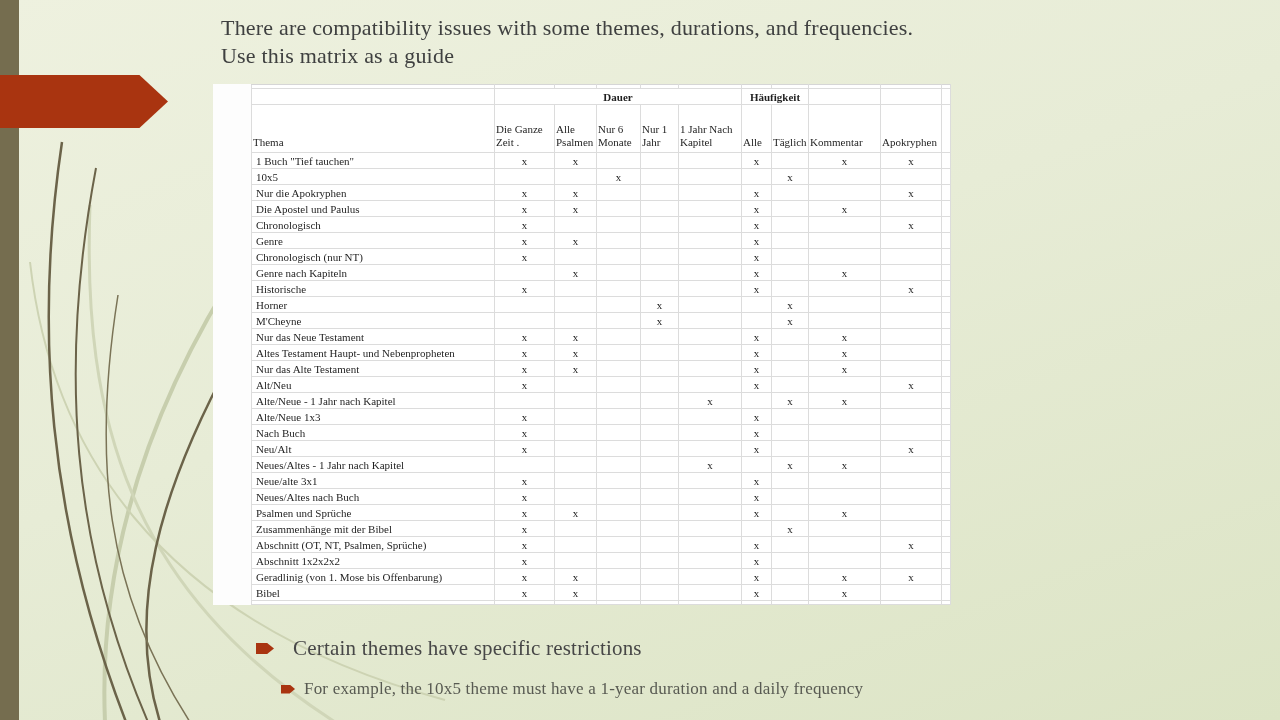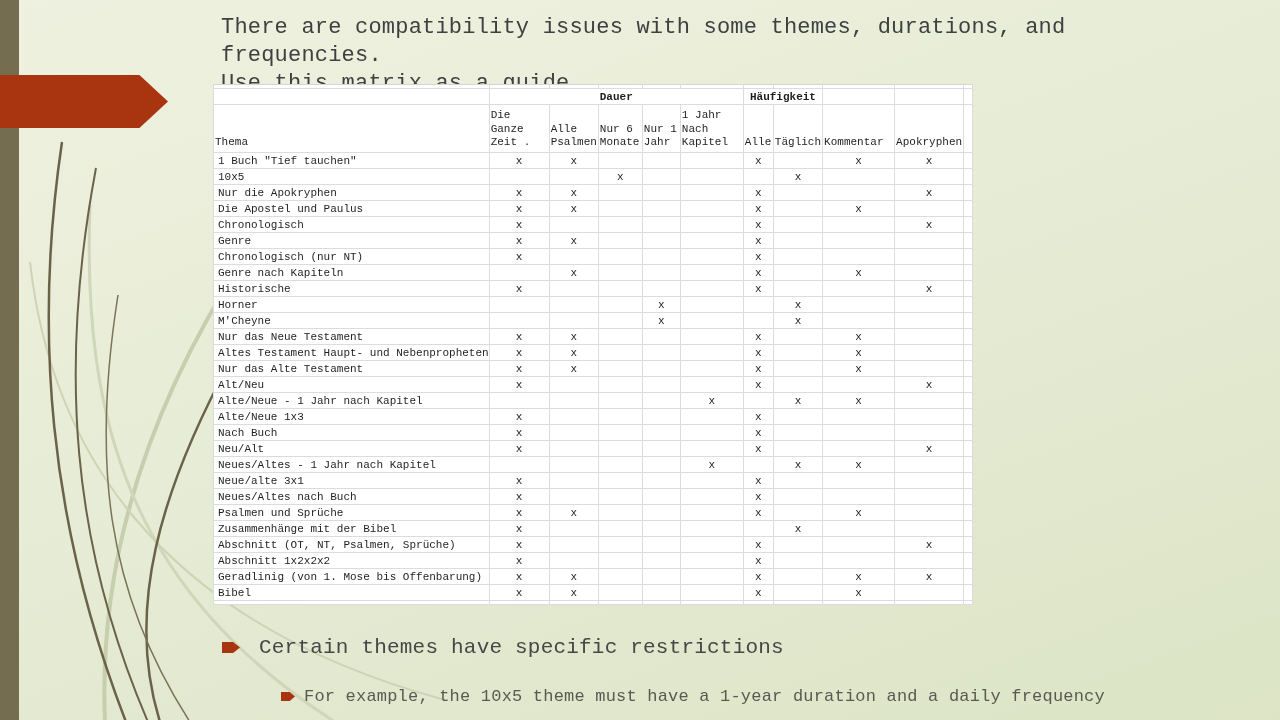--- a/index.html
+++ b/index.html
@@ -1,48 +1,48 @@
 <!DOCTYPE html>
 <html><head>
 <meta charset="utf-8">
 <style>
   html,body{margin:0;padding:0;background:#888;}
   .slide{
     position:relative;width:1280px;height:720px;overflow:hidden;
     background:linear-gradient(160deg,#eef1df 0%,#e7ecd6 45%,#dce4c5 100%);
-    font-family:Liberation Mono, monospace;
+    font-family:Liberation Serif, serif;
   }
   .left-bar{position:absolute;left:0;top:0;width:19px;height:720px;background:#756d4f;z-index:3;}
   .red-arrow{
     position:absolute;left:0;top:75px;width:168px;height:53px;background:#a93410;
     clip-path:polygon(0 0,83% 0,100% 50%,83% 100%,0 100%);z-index:4;
   }
   .grass{position:absolute;left:0;top:0;width:1280px;height:720px;z-index:1;pointer-events:none;}
   .title{
     position:absolute;left:221px;top:14px;width:900px;z-index:2;
     font-size:22px;line-height:28px;color:#3f4040;letter-spacing:.2px;
   }
   
-  .table-wrap{position:absolute;left:213px;top:84px;z-index:2;background:#fdfdfd;}
+  .table-wrap{position:absolute;left:213px;top:84px;z-index:2;background:#fdfdfd;padding-left:38px;}
   table.matrix{border-collapse:collapse;table-layout:fixed;background:#fff;
     font-size:11px;color:#1f1f1f;}
   table.matrix td{border:1px solid #dcdcdc;overflow:hidden;white-space:nowrap;padding:0;}
   tr.sliver td{height:3px;border-top:1px solid #d6d6d6;}
   tr.group td{height:15px;text-align:center;font-weight:bold;font-weight:600;}
   tr.colheads td{height:45px;vertical-align:bottom;text-align:left;line-height:1.25;
     white-space:normal;padding:0 1px 2px 1px;}
   tr.datarow td{height:15px;text-align:center;}
   tr.datarow td.lbl{text-align:left;padding-left:4px;}
   
   .bullets{position:absolute;left:222px;top:636px;z-index:2;}
-  .bullet-row{display:flex;align-items:center;}
+  .bullet-row{display:flex;align-items:center;margin-left:34px;}
   .glyph{background:#a93410;clip-path:polygon(0 0,62% 0,100% 50%,62% 100%,0 100%);flex:none;}
   .b1 .glyph{width:18px;height:11px;margin-right:19px;}
   .b1 .btext{font-size:21px;color:#474747;letter-spacing:.2px;}
-  .b2{margin-left:59px;margin-top:28px;justify-content:flex-end;}
+  .b2{margin-left:59px;margin-top:18px;justify-content:flex-end;}
   .b2 .glyph{width:14px;height:9px;margin-right:9px;}
   .b2 .btext{font-size:17px;color:#585a52;letter-spacing:.2px;}
 </style>
 </head>
 <body>
 
 <div class="slide">
 
   <svg class="grass" viewBox="0 0 1280 720" fill="none" xmlns="http://www.w3.org/2000/svg">
     <path d="M 255 242 C 148 400, 98 560, 105 722" stroke="#c7cead" stroke-width="4"></path>

